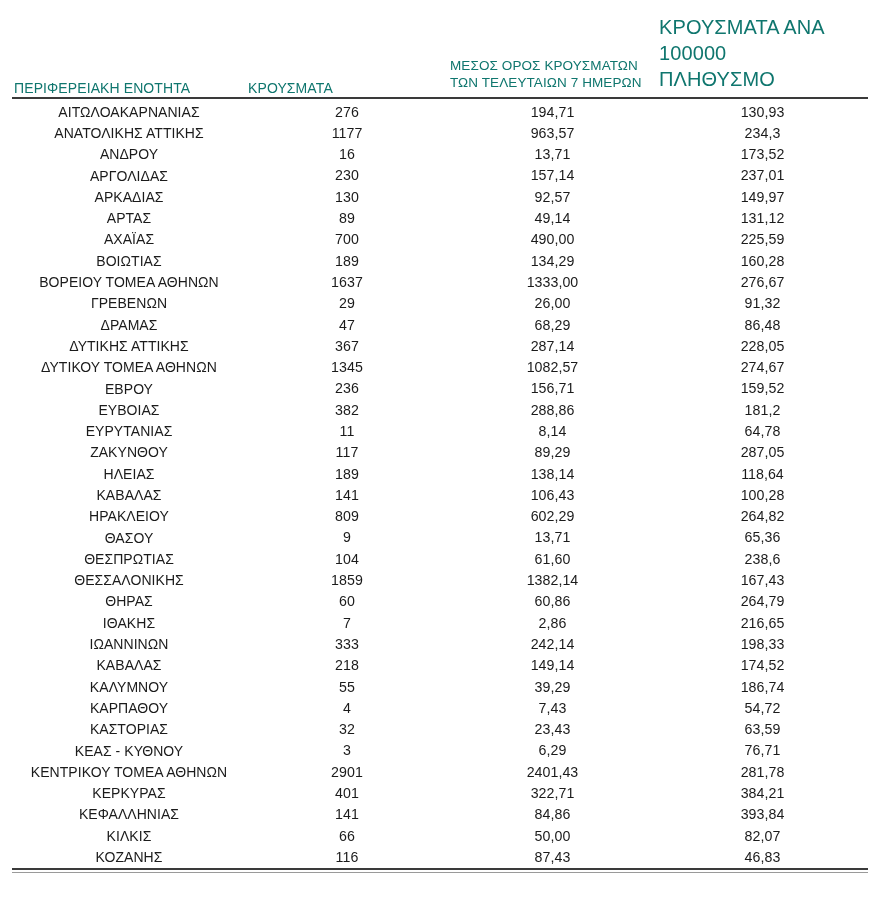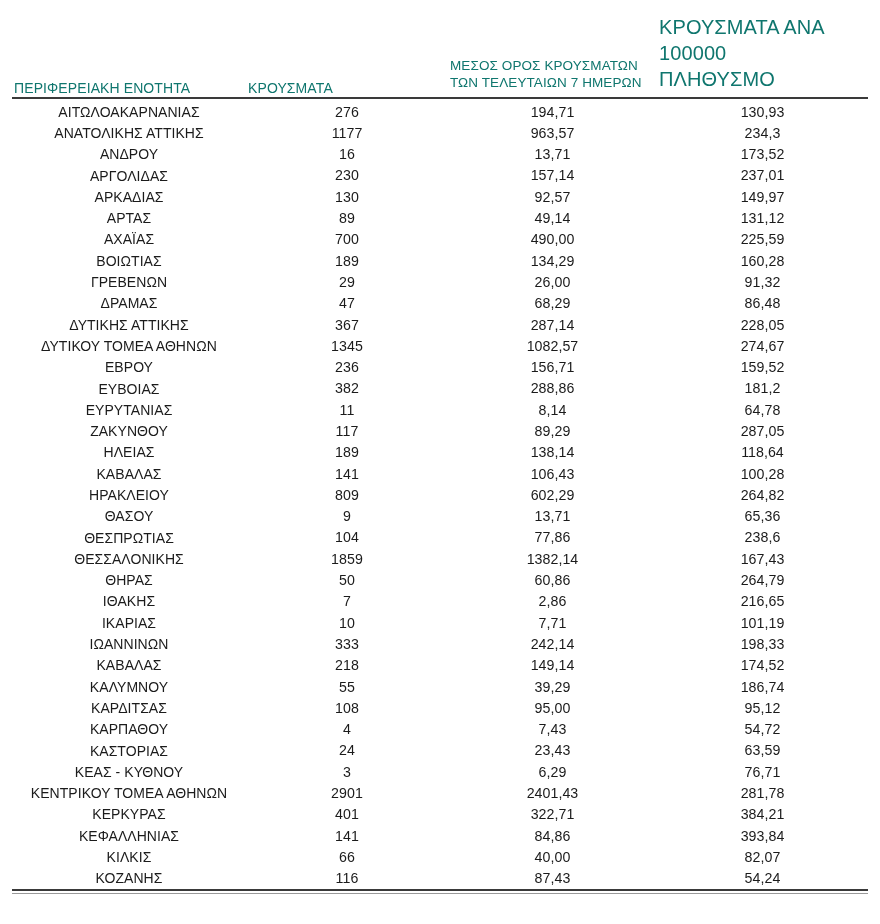--- a/index.html
+++ b/index.html
@@ -158,20 +158,26 @@
           <td class="avg">490,00</td>
           <td class="per100k">225,59</td>
         </tr>
         <tr class="data-row">
           <td class="region">ΒΟΙΩΤΙΑΣ</td>
           <td class="cases">189</td>
           <td class="avg">134,29</td>
           <td class="per100k">160,28</td>
         </tr>
         <tr class="data-row">
+          <td class="region">ΒΟΡΕΙΟΥ ΤΟΜΕΑ ΑΘΗΝΩΝ</td>
+          <td class="cases">1637</td>
+          <td class="avg">1333,00</td>
+          <td class="per100k">276,67</td>
+        </tr>
+        <tr class="data-row">
           <td class="region">ΓΡΕΒΕΝΩΝ</td>
           <td class="cases">29</td>
           <td class="avg">26,00</td>
           <td class="per100k">91,32</td>
         </tr>
         <tr class="data-row">
           <td class="region">ΔΡΑΜΑΣ</td>
           <td class="cases">47</td>
           <td class="avg">68,29</td>
           <td class="per100k">86,48</td>
@@ -232,80 +238,68 @@
         </tr>
         <tr class="data-row">
           <td class="region">ΘΑΣΟΥ</td>
           <td class="cases">9</td>
           <td class="avg">13,71</td>
           <td class="per100k">65,36</td>
         </tr>
         <tr class="data-row">
           <td class="region">ΘΕΣΠΡΩΤΙΑΣ</td>
           <td class="cases">104</td>
-          <td class="avg">77,86</td>
+          <td class="avg">61,60</td>
           <td class="per100k">238,6</td>
         </tr>
         <tr class="data-row">
           <td class="region">ΘΕΣΣΑΛΟΝΙΚΗΣ</td>
           <td class="cases">1859</td>
           <td class="avg">1382,14</td>
           <td class="per100k">167,43</td>
         </tr>
         <tr class="data-row">
           <td class="region">ΘΗΡΑΣ</td>
-          <td class="cases">50</td>
+          <td class="cases">60</td>
           <td class="avg">60,86</td>
           <td class="per100k">264,79</td>
         </tr>
         <tr class="data-row">
           <td class="region">ΙΘΑΚΗΣ</td>
           <td class="cases">7</td>
           <td class="avg">2,86</td>
           <td class="per100k">216,65</td>
         </tr>
         <tr class="data-row">
-          <td class="region">ΙΚΑΡΙΑΣ</td>
-          <td class="cases">10</td>
-          <td class="avg">7,71</td>
-          <td class="per100k">101,19</td>
-        </tr>
-        <tr class="data-row">
           <td class="region">ΙΩΑΝΝΙΝΩΝ</td>
           <td class="cases">333</td>
           <td class="avg">242,14</td>
           <td class="per100k">198,33</td>
         </tr>
         <tr class="data-row">
           <td class="region">ΚΑΒΑΛΑΣ</td>
           <td class="cases">218</td>
           <td class="avg">149,14</td>
           <td class="per100k">174,52</td>
         </tr>
         <tr class="data-row">
           <td class="region">ΚΑΛΥΜΝΟΥ</td>
           <td class="cases">55</td>
           <td class="avg">39,29</td>
           <td class="per100k">186,74</td>
         </tr>
         <tr class="data-row">
-          <td class="region">ΚΑΡΔΙΤΣΑΣ</td>
-          <td class="cases">108</td>
-          <td class="avg">95,00</td>
-          <td class="per100k">95,12</td>
-        </tr>
-        <tr class="data-row">
           <td class="region">ΚΑΡΠΑΘΟΥ</td>
           <td class="cases">4</td>
           <td class="avg">7,43</td>
           <td class="per100k">54,72</td>
         </tr>
         <tr class="data-row">
           <td class="region">ΚΑΣΤΟΡΙΑΣ</td>
-          <td class="cases">24</td>
+          <td class="cases">32</td>
           <td class="avg">23,43</td>
           <td class="per100k">63,59</td>
         </tr>
         <tr class="data-row">
           <td class="region">ΚΕΑΣ - ΚΥΘΝΟΥ</td>
           <td class="cases">3</td>
           <td class="avg">6,29</td>
           <td class="per100k">76,71</td>
         </tr>
         <tr class="data-row">
@@ -322,28 +316,28 @@
         </tr>
         <tr class="data-row">
           <td class="region">ΚΕΦΑΛΛΗΝΙΑΣ</td>
           <td class="cases">141</td>
           <td class="avg">84,86</td>
           <td class="per100k">393,84</td>
         </tr>
         <tr class="data-row">
           <td class="region">ΚΙΛΚΙΣ</td>
           <td class="cases">66</td>
-          <td class="avg">40,00</td>
+          <td class="avg">50,00</td>
           <td class="per100k">82,07</td>
         </tr>
         <tr class="data-row">
           <td class="region">ΚΟΖΑΝΗΣ</td>
           <td class="cases">116</td>
           <td class="avg">87,43</td>
-          <td class="per100k">54,24</td>
+          <td class="per100k">46,83</td>
         </tr>
       </tbody>
     <tfoot>
       <tr>
           <td colspan="4"></td>
         </tr>
     </tfoot>
   </table>
 </div>
 

